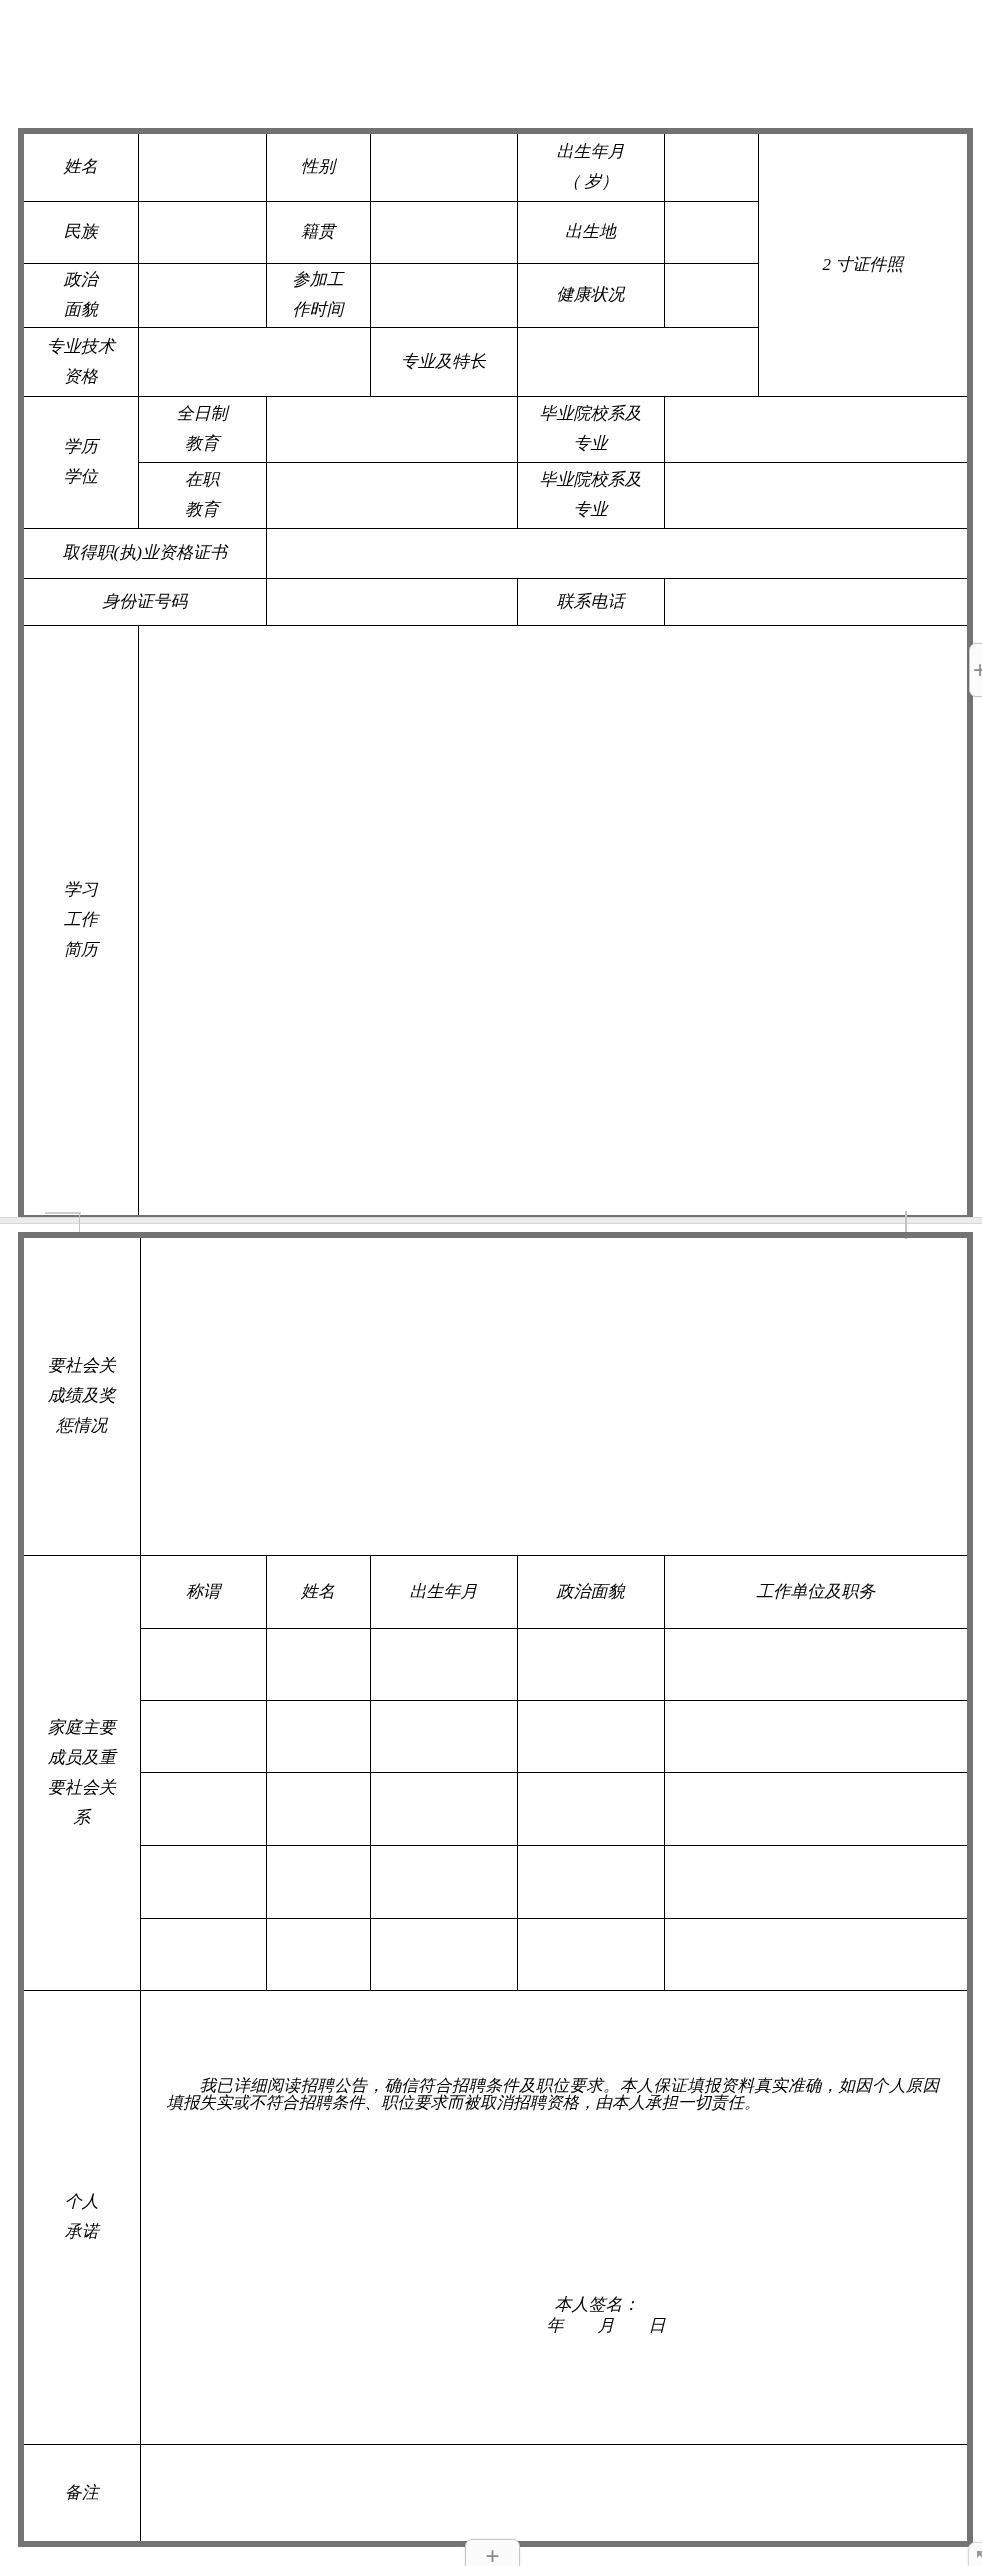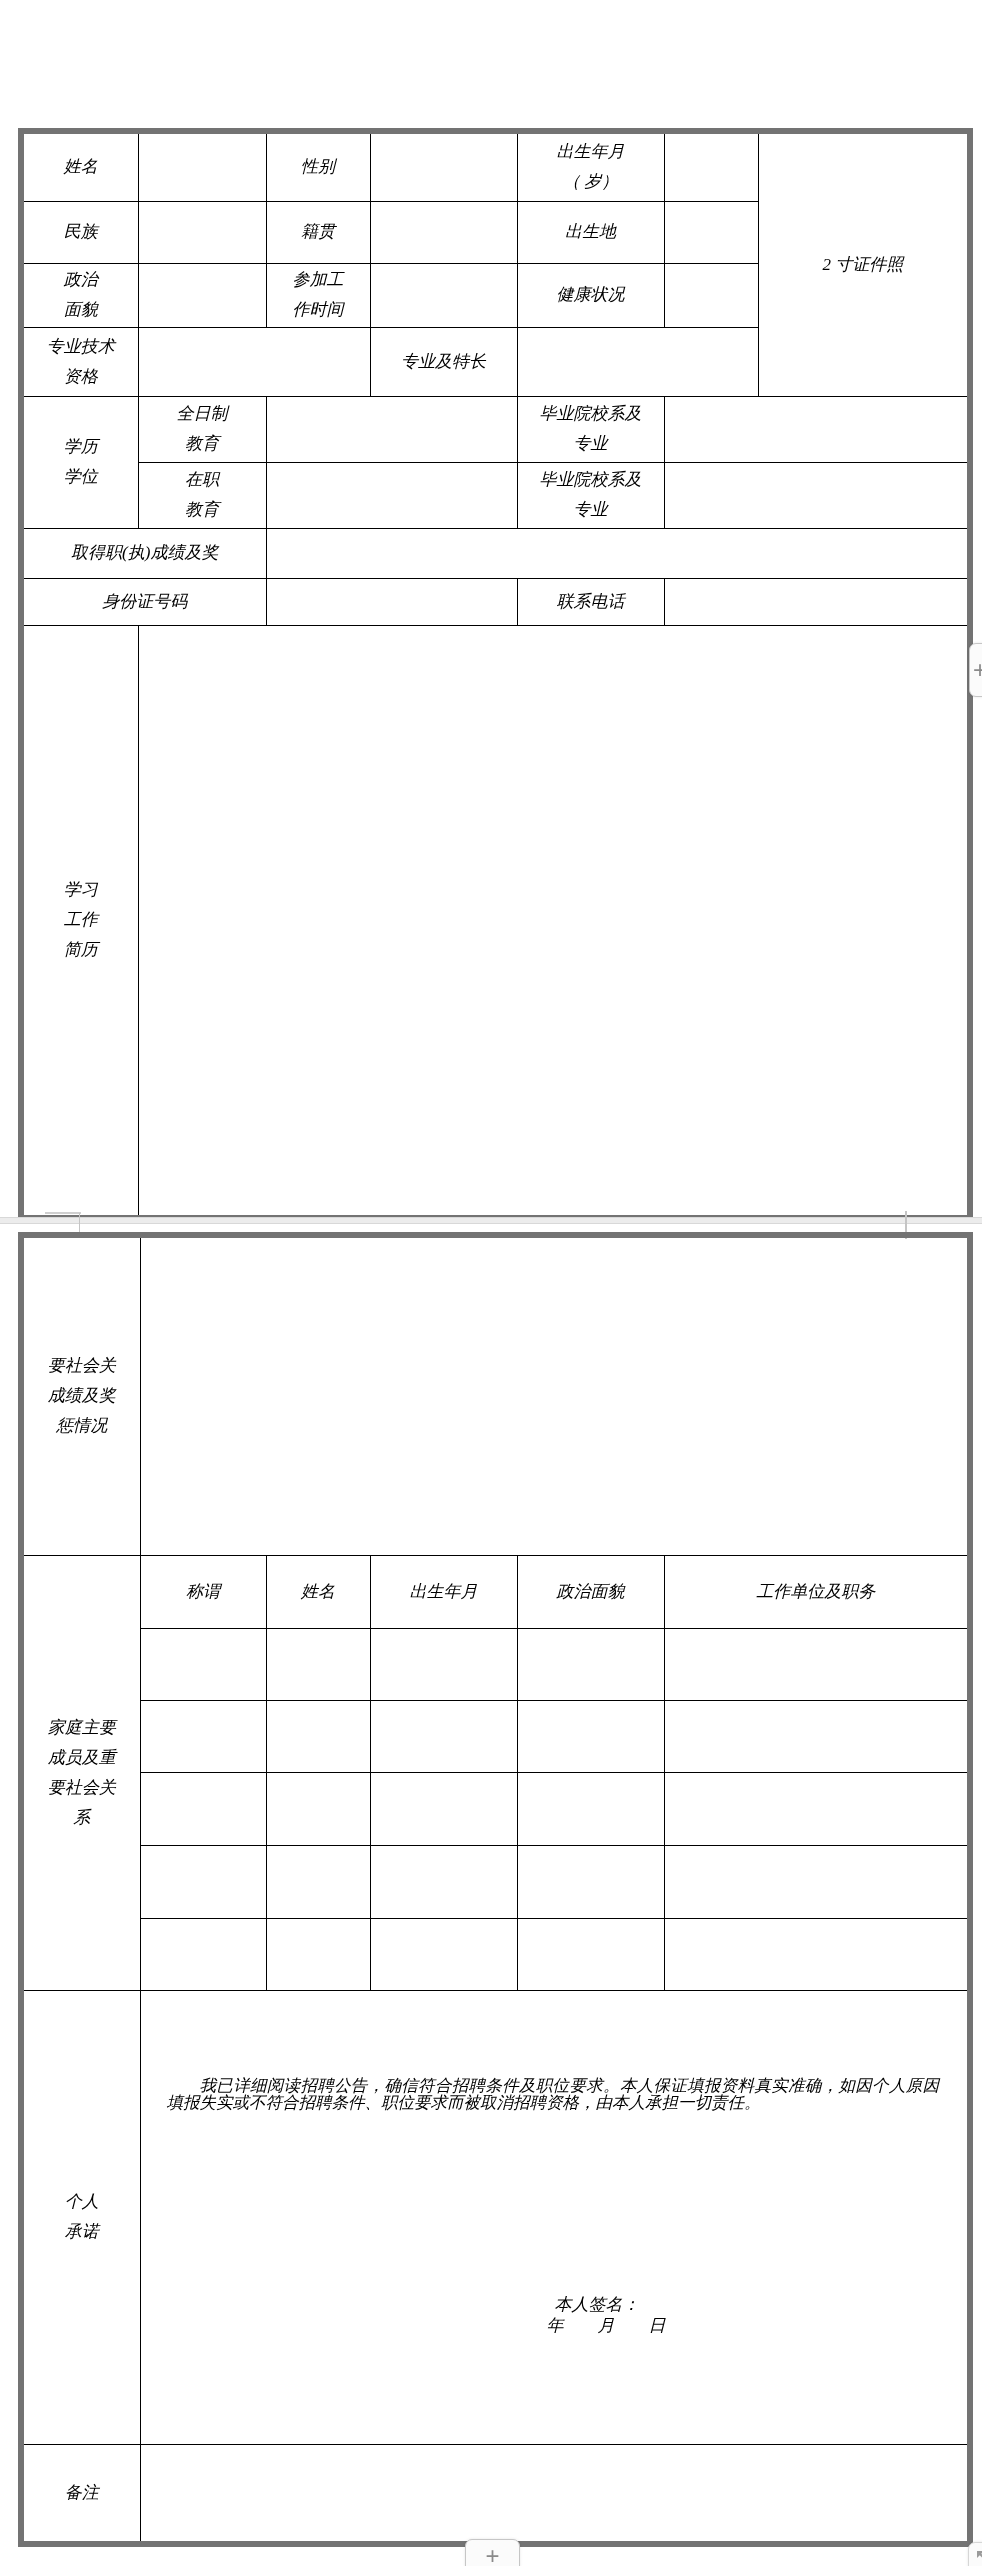--- a/index.html
+++ b/index.html
@@ -129,21 +129,21 @@
     </tr>
     <tr style="height:66px">
       <td>在职
 教育</td>
       <td colspan="2"></td>
       <td>毕业院校系及
 专业</td>
       <td colspan="2"></td>
     </tr>
     <tr style="height:50px">
-      <td colspan="2">取得职(执)成绩及奖</td>
+      <td colspan="2">取得职(执)业资格证书</td>
       <td colspan="5"></td>
     </tr>
     <tr style="height:47px">
       <td colspan="2">身份证号码</td>
       <td colspan="2"></td>
       <td>联系电话</td>
       <td colspan="2"></td>
     </tr>
     <tr style="height:593px">
       <td>学习

